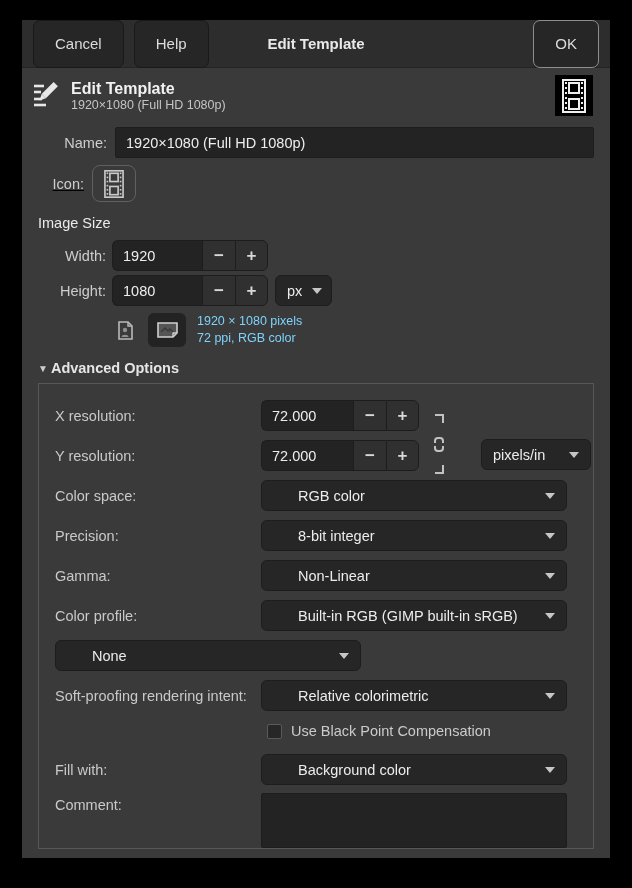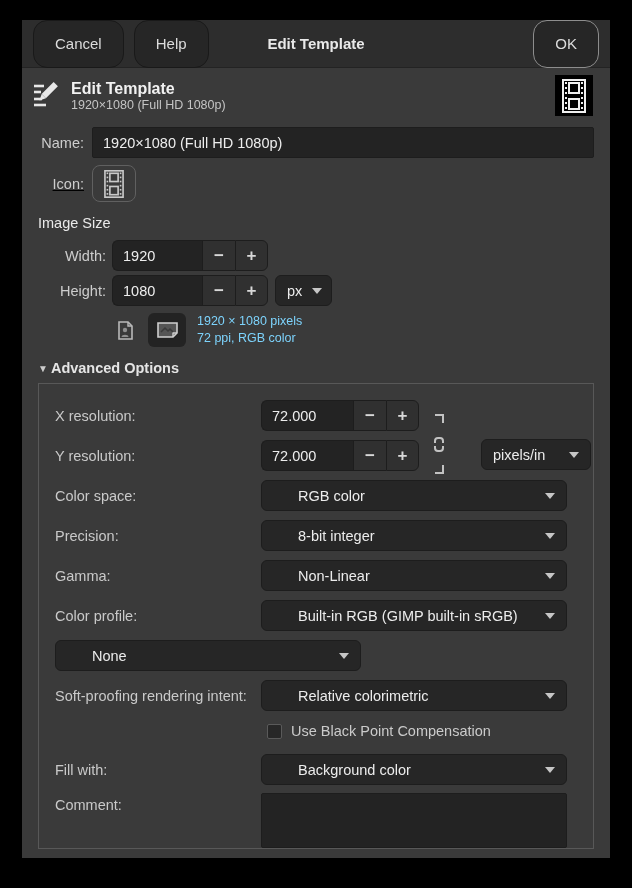--- a/index.html
+++ b/index.html
@@ -15,21 +15,21 @@
     background:#3a3a3a; overflow:hidden;
   }
   
   .titlebar {
     position:relative; height:48px; background:#2d2d2d;
     border-bottom:1px solid #232323;
     display:flex; align-items:center; padding:0 11px; gap:10px;
   }
   .tb-btn {
     height:48px; padding:16px 21px; background:#262626;
-    border:1px solid #191919; border-radius:14px;
+    border:1px solid #191919; border-radius:7px;
     color:#dcdcdc; font-size:15px; display:flex; align-items:center;
     cursor:pointer;
   }
   .tb-btn.ok { margin-left:auto; border:1px solid #8d8d8d; }
   .tb-title {
     position:absolute; left:0; right:0; text-align:center;
     color:#e9e9e9; font-weight:bold; font-size:15px; pointer-events:none;
   }
   
   .info-section { display:flex; align-items:center; padding:7px 10px 5px 8px; }
@@ -37,21 +37,21 @@
   .info-title { color:#f2f2f2; font-weight:bold; font-size:16px; line-height:19px; }
   .info-sub { color:#c4c4c4; font-size:12.5px; line-height:15px; }
   .film-badge {
     width:38px; height:41px; background:#000; margin-right:7px;
     display:flex; align-items:center; justify-content:center;
   }
   
   .form { padding:0 16px; }
   .row { display:flex; align-items:center; }
   .lbl { color:#cdcdcd; font-size:14.5px; }
-  .name-row { margin-top:6px; }
+  .name-row { margin-top:6px;margin-left:23px; }
   .name-row .lbl { width:46px; text-align:right; }
   .text-input {
     height:31px; background:#232323; border:1px solid #1d1d1d; border-radius:2px;
     color:#ededed; font-size:14.5px; padding:0 10px; outline:none;
     font-family:"Liberation Sans", sans-serif;
   }
   .name-input { flex:1; margin-left:8px; }
   .icon-row { margin-top:7px;text-decoration:underline; }
   .icon-row .lbl { width:46px; text-align:right; }
   .icon-btn {

